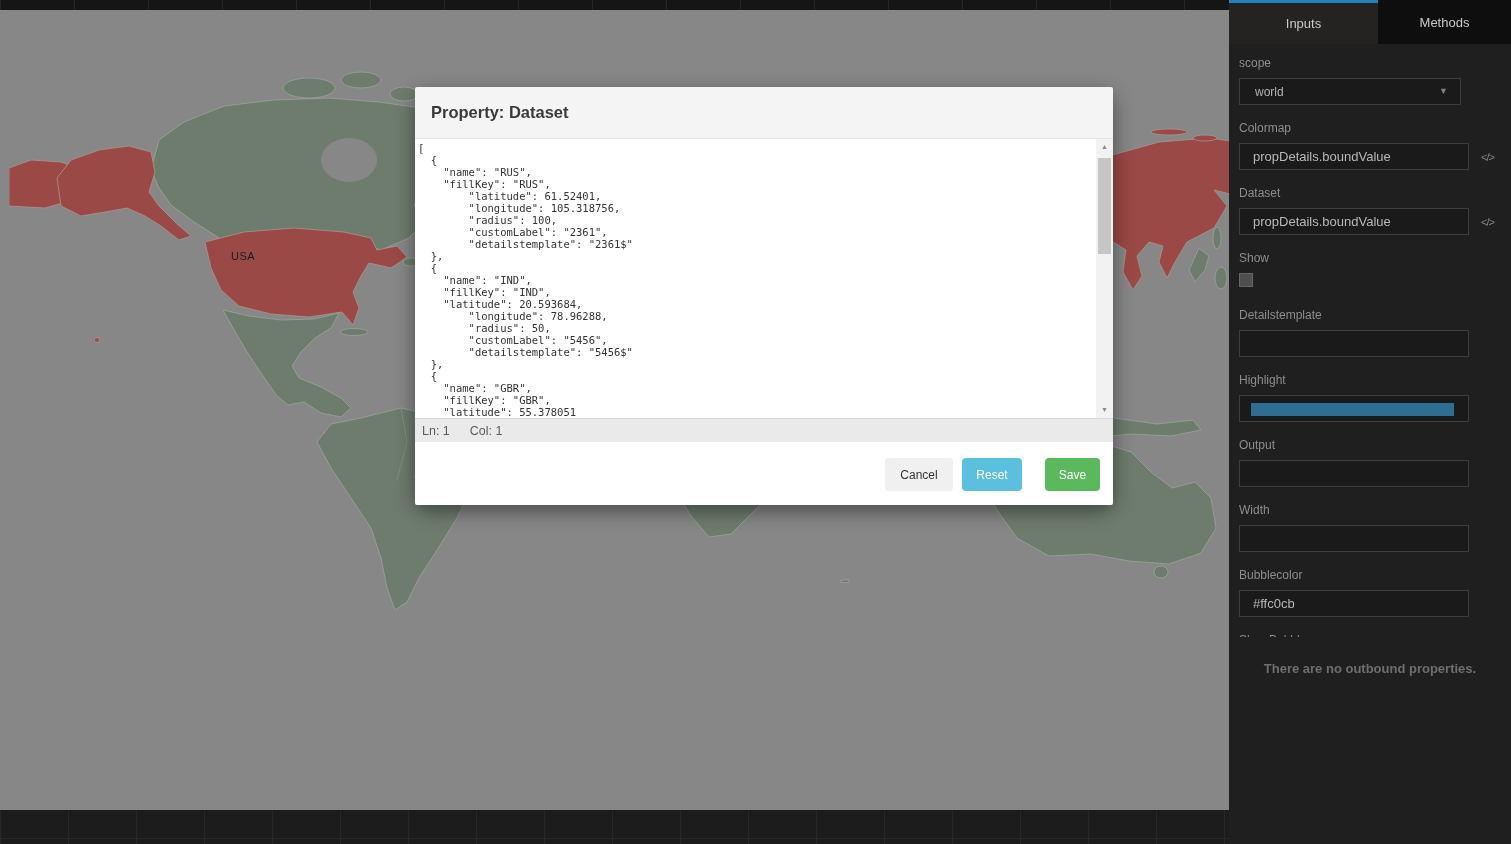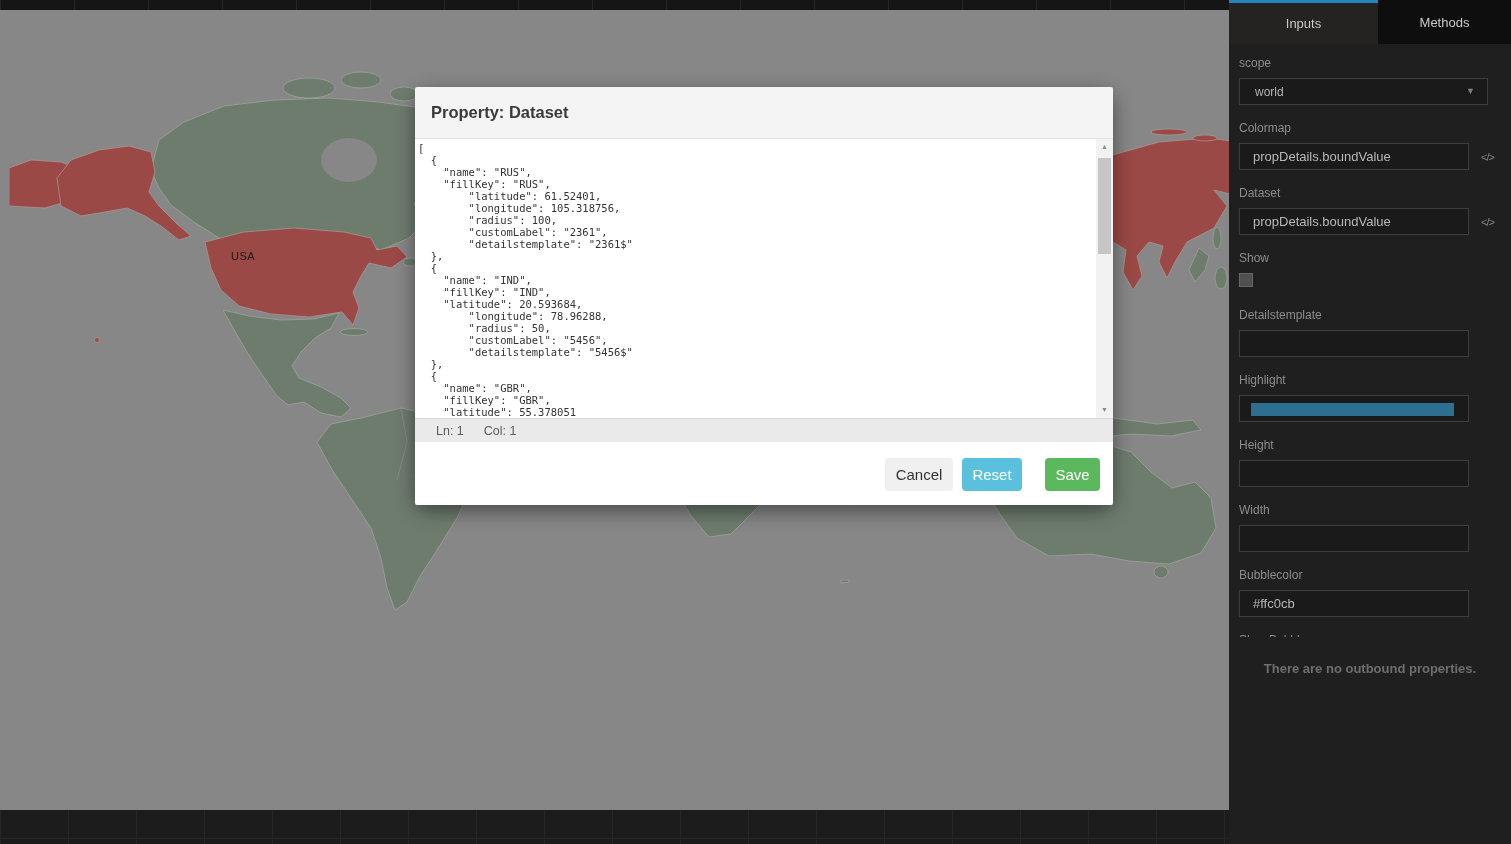--- a/index.html
+++ b/index.html
@@ -35,43 +35,43 @@
   .editor-wrap textarea { position:absolute; left:0; top:0; width:681px; height:279px; border:none; outline:none;
       resize:none; overflow:hidden; background:#fff; color:#333;
       font-family:"DejaVu Sans Mono", monospace; font-size:10.5px; line-height:12px;
       white-space:pre; padding:3px 0 0 3px; }
   .scrollbar { position:absolute; right:0; top:0; width:17px; height:279px; background:#f2f2f2; }
   .sb-btn { position:absolute; left:0; width:17px; height:16px; color:#8a8a8a; font-size:7px;
             text-align:center; line-height:16px; cursor:default; }
   .sb-up { top:0; } .sb-down { bottom:0; }
   .sb-thumb { position:absolute; left:2px; top:19px; width:13px; height:96px; background:#c6c6c6; }
   .statusbar { height:24px; background:#eaeaea; border-top:1px solid #d8d8d8; display:flex; align-items:center;
-               padding-left:21px; font-size:12.5px; color:#5c5c5c; }
+               padding-left:7px; font-size:12.5px; color:#5c5c5c; }
   .statusbar span + span { margin-left:20px; }
   .modal-footer { position:relative; height:63px; background:#fff; border-radius:0 0 2px 2px; }
-  .btn { position:absolute; top:16px; height:33px; border:none; border-radius:4px; font-size:15px;
+  .btn { position:absolute; top:16px; height:33px; border:none; border-radius:4px; font-size:12px;
          font-family:"Liberation Sans", sans-serif; cursor:pointer; }
   .btn-cancel { right:160px; width:68px; background:#f0f0f0; color:#333; }
   .btn-reset  { right:91px;  width:60px; background:#5bc0de; color:#fff; }
   .btn-save   { right:13px;  width:55px; background:#5cb85c; color:#fff; }
 
   
   .sidebar { position:absolute; left:1229px; top:0; width:282px; height:844px; background:#201f1f; overflow:hidden; }
   .tabs { display:flex; height:44px;text-align:center; }
   .tab { display:flex; align-items:center; justify-content:center; font-size:13px; color:#c9c9c9; cursor:pointer; }
   .tab-active { width:149px; background:#242322; border-top:3px solid #2382c0; }
   .tab-inactive { width:133px; background:#0e0e0e; }
   .fields { padding:12px 10px 0 10px; }
   .f-label { display:block; font-size:12px; color:#8d8d8d; height:15px; margin-bottom:7px; }
   .f-input { width:230px; height:27px; background:#1b1a1a; border:1px solid #3e3e3e; color:#b8b8b8;
              font-size:13px; padding-left:13px; outline:none; font-family:"Liberation Sans", sans-serif; }
   .field { margin-bottom:16px; }
   .input-row { display:flex; align-items:center; }
   .code-btn { margin-left:12px; font-size:11px; color:#7d858d; cursor:pointer; letter-spacing:-1px; }
-  .selectbox { position:relative; width:249px; height:27px; background:#1b1a1a; border:1px solid #3e3e3e;
+  .selectbox { position:relative; width:222px; height:27px; background:#1b1a1a; border:1px solid #3e3e3e;
                color:#b3b3b3; font-size:12px; display:flex; align-items:center; padding-left:15px; cursor:pointer; }
   .selectbox .caret { position:absolute; right:12px; top:7px; font-size:9px; color:#808080; }
   .checkbox { width:14px; height:14px; background:#4f4f4f; border:1px solid #666; margin-top:3px; cursor:pointer; }
   .hl-wrap { position:relative; }
   .hl-bar { position:absolute; left:11px; top:7px; width:203px; height:13px; background:#2d6f90; }
 
   
   .bottom-panel { position:absolute; left:0; top:637px; width:282px; height:207px; background:#201f1f; }
   .bottom-panel .tabs { height:37px; }
   .bottom-panel .tab-active { border-top-width:3px; }
@@ -218,21 +218,21 @@
       </div>
 
       <div class="field">
         <span class="f-label">Highlight</span>
         <div class="f-input hl-wrap">
           <div class="hl-bar"></div>
         </div>
       </div>
 
       <div class="field">
-        <span class="f-label">Height</span>
+        <span class="f-label">Output</span>
         <input class="f-input" style="">
       </div>
 
       <div class="field">
         <span class="f-label">Width</span>
         <input class="f-input" style="">
       </div>
 
       <div class="field">
         <span class="f-label">Bubblecolor</span>

